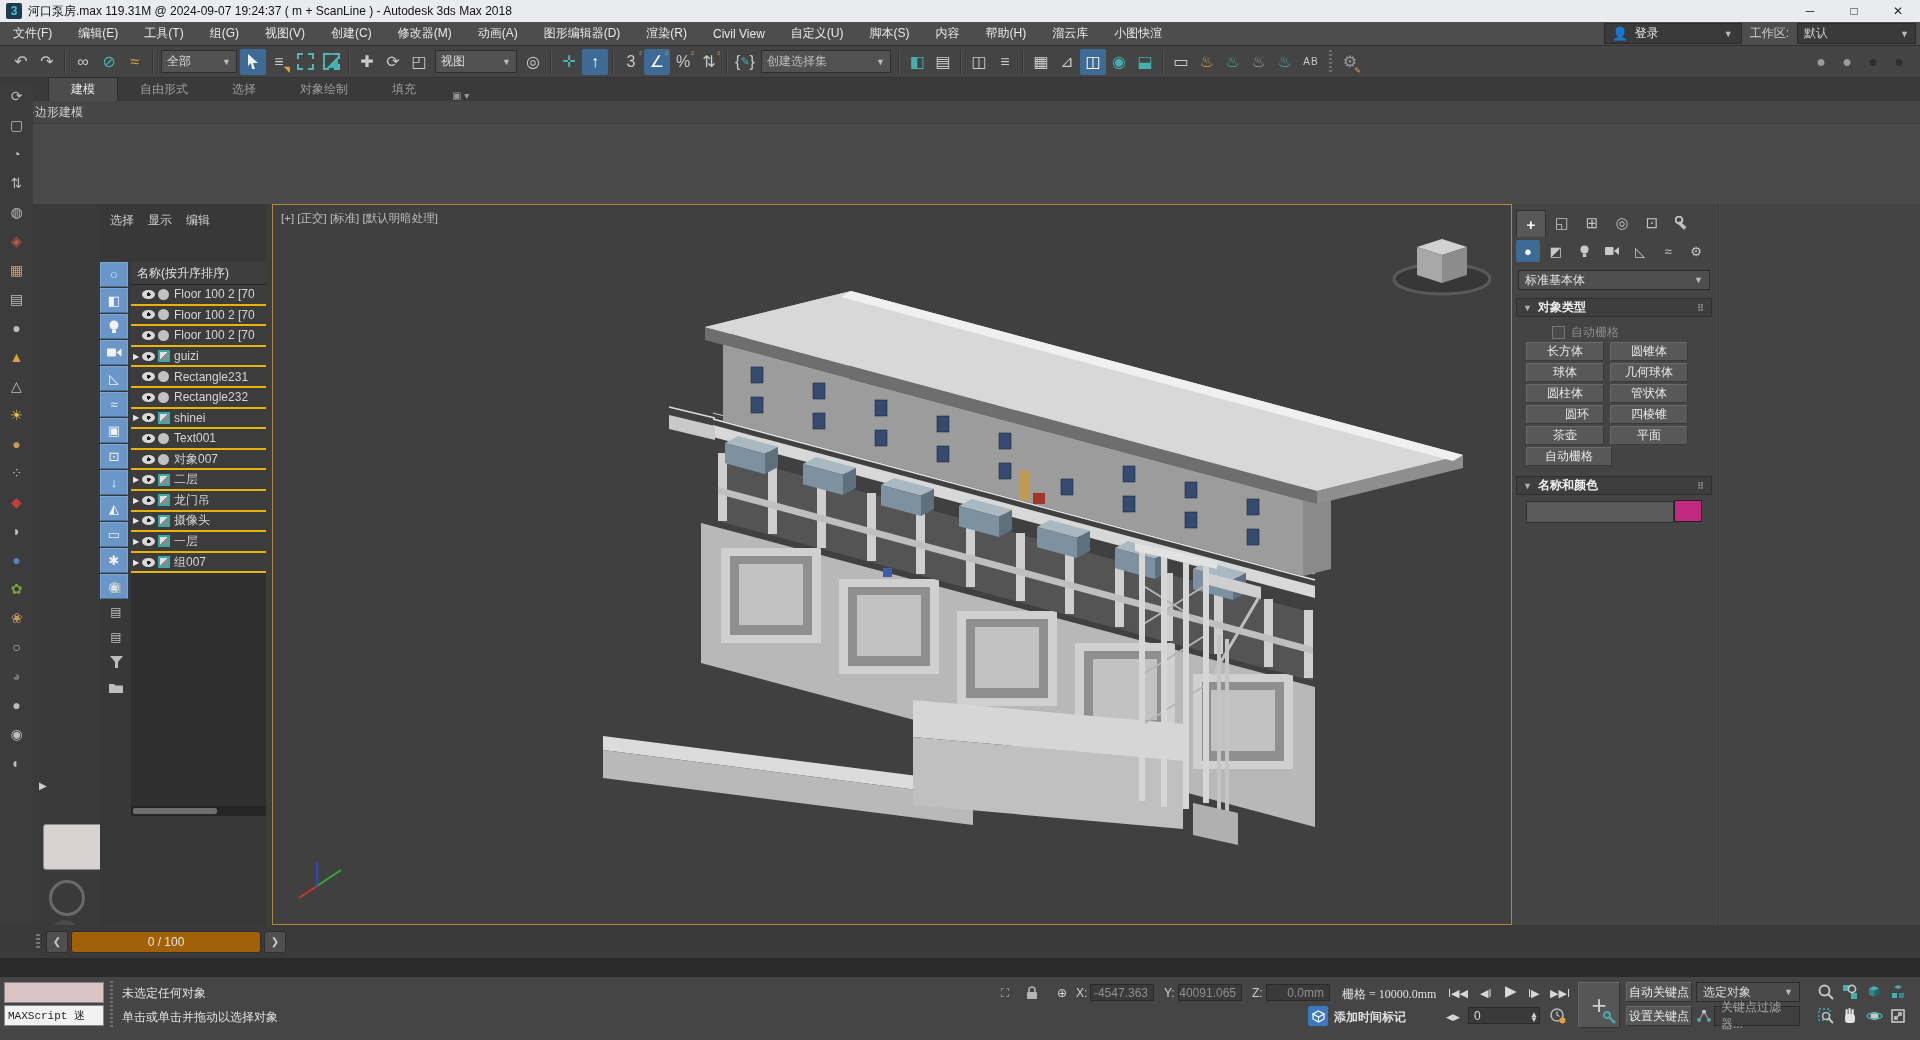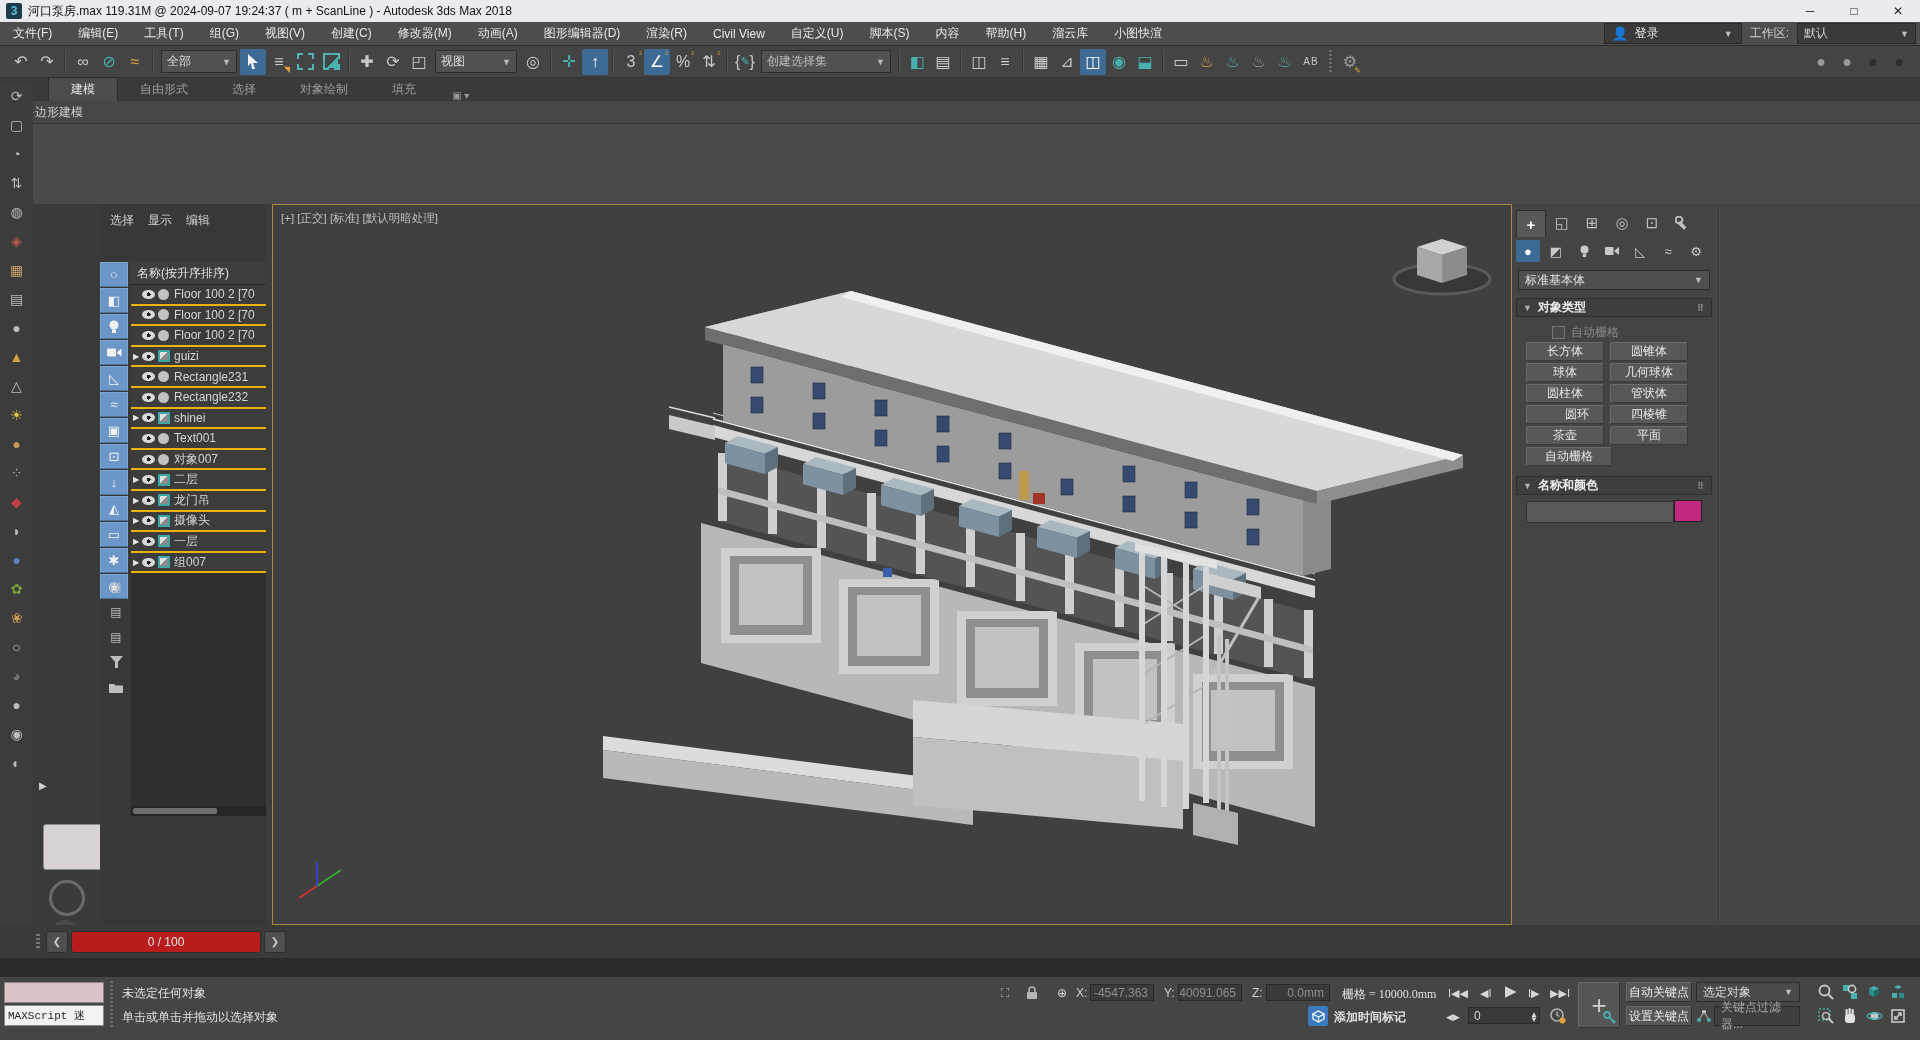--- a/index.html
+++ b/index.html
@@ -99,21 +99,21 @@
         display:flex;align-items:center;justify-content:center;box-sizing:border-box;}
   .chk{width:11px;height:11px;border:1px solid #777;background:#4a4a4a;display:inline-block;}
   .namefield{position:absolute;left:14px;top:297px;width:142px;height:18px;background:#5a5a5a;
              border:1px solid #2f2f2f;}
   .colorswatch{position:absolute;left:162px;top:296px;width:26px;height:20px;background:#c12a80;
                border:1px solid #222;}
   
   #timelinerow{position:absolute;left:0;top:925px;width:1920px;height:33px;background:#3a3a3a;display:flex;align-items:center;}
   .tlbtn{width:20px;height:20px;background:#4f4f4f;border:1px solid #2e2e2e;border-radius:3px;
          display:flex;align-items:center;justify-content:center;color:#ccc;font-size:10px;}
-  .tlbar{width:188px;height:20px;background:#b91c1c;border:1px solid #2e2e2e;border-radius:3px;
+  .tlbar{width:188px;height:20px;background:#a16207;border:1px solid #2e2e2e;border-radius:3px;
          display:flex;align-items:center;justify-content:center;color:#e4e4e4;margin:16px 3px;}
   #trackbar{position:absolute;left:0;top:958px;width:1920px;height:19px;background:#2a2a2a;}
   #statusbar{position:absolute;left:0;top:977px;width:1920px;height:63px;background:#454545;}
   .msfield{position:absolute;left:4px;width:100px;height:21px;border:1px solid #888;box-sizing:border-box;
            font-family:"Liberation Mono","DejaVu Sans Mono",monospace;font-size:11px;color:#222;padding:0 3px;}
   .statustxt{position:absolute;color:#e0e0e0;white-space:nowrap;}
   .coordfield{position:absolute;height:17px;background:#3a3a3a;border:1px solid #2a2a2a;color:#8f8f8f;
               display:flex;align-items:center;padding:0 5px;box-sizing:border-box;width:64px;justify-content:flex-end;}
   .sbtn{position:absolute;height:20px;background:#565656;border:1px solid #686868;border-bottom-color:#333;
         border-right-color:#333;border-radius:2px;color:#ececec;display:flex;align-items:center;justify-content:center;box-sizing:border-box;}

